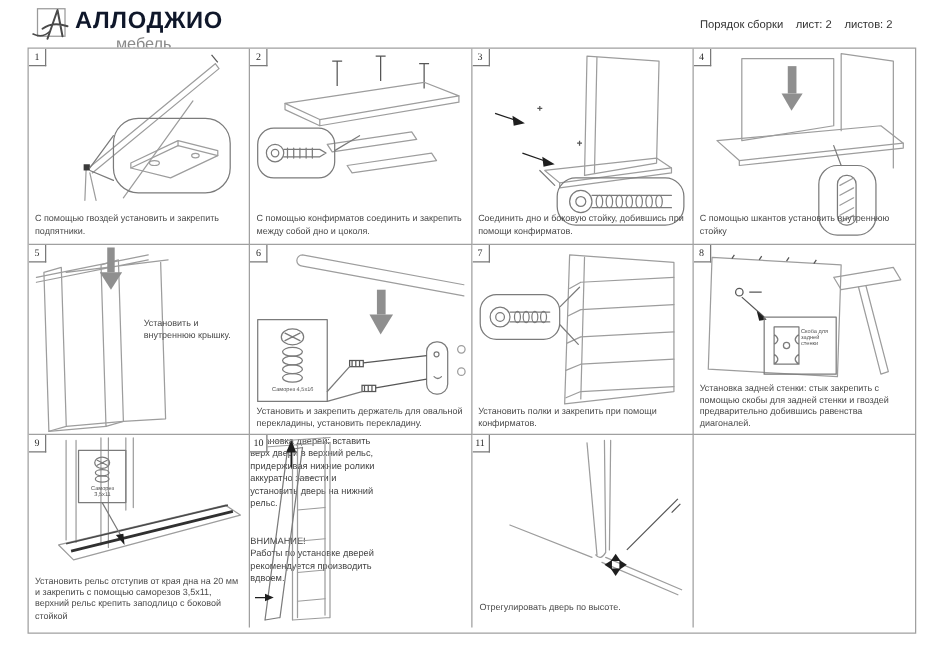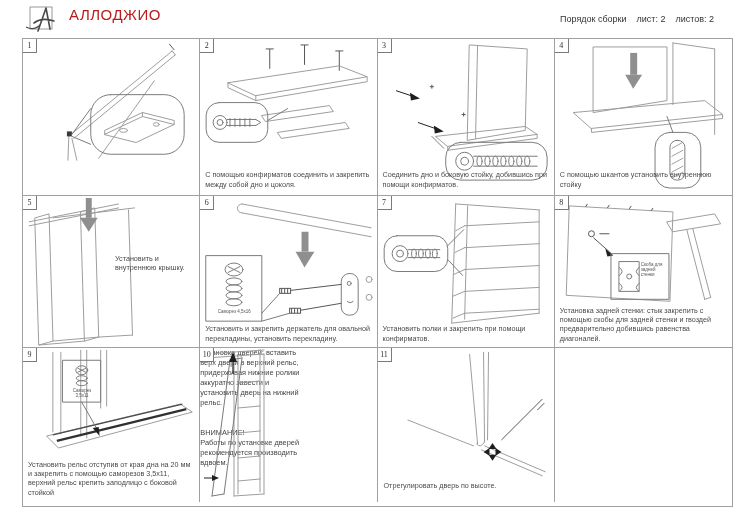--- a/index.html
+++ b/index.html
@@ -2,21 +2,21 @@
 <html><head>
 <meta charset="utf-8">
 <style>
   html,body{margin:0;padding:0}
   body{width:748px;height:527px;position:relative;background:#fff;overflow:hidden;
        font-family:"Liberation Sans",sans-serif;}
   
   .hdr{position:absolute;left:0;top:0;width:748px;height:38px}
   .logo-box{position:absolute;left:24px;top:5px;width:32px;height:30px}
   .brand{position:absolute;left:60px;top:6px;width:110px;text-align:center}
-  .brand-main{font-weight:normal;font-size:15px;letter-spacing:.5px;color:#b91c1c;
+  .brand-main{font-weight:bold;font-size:19px;letter-spacing:.5px;color:#0f172a;
               font-family:"Liberation Sans",sans-serif}
   .brand-sub{font-size:13px;color:#8a8a8a;margin-top:-1px}
   .title{position:absolute;left:172px;top:5px;width:390px;
          font-family:"Liberation Serif",serif;font-size:11.5px;line-height:1.3;color:#1a1a1a}
   .hdr-right{position:absolute;left:560px;top:14px;font-size:9px;color:#333;white-space:nowrap}
   .hdr-right span{margin-right:10px}
   
   .grid{position:absolute;left:22px;top:38px;width:709px;height:467px;
         border:1px solid #a0a0a0;display:grid;
         grid-template-columns:repeat(4,1fr);grid-template-rows:157px 152px 154px;
@@ -47,20 +47,21 @@
 <body>
 
 <div class="hdr">
   <svg class="logo-box" viewBox="0 0 32 30">
     <rect x="6" y="2" width="22" height="22" fill="none" stroke="#9a9a9a" stroke-width="1"></rect>
     <path d="M14,26 L22,3 M22,3 L26,24 M10,18 Q18,12 30,16" fill="none" stroke="#4a4a4a" stroke-width="1.6" stroke-linecap="round"></path>
     <path d="M2,22 Q10,26 16,20" fill="none" stroke="#4a4a4a" stroke-width="1.2"></path>
   </svg>
   <div class="brand">
     <div class="brand-main">АЛЛОДЖИО</div>
+    <div class="brand-sub">мебель</div>
   </div>
   <div class="hdr-right">
     <span>Порядок сборки</span><span>лист: 2</span><span>листов: 2</span>
   </div>
 </div>
 
 <div class="grid">
 
   <div class="cell">
     <div class="num">1</div>
@@ -70,20 +71,21 @@
       <path class="s1" d="M49,100 L54,122 M46,97 L45,122"></path>
       <path class="s3" d="M147,5 l5,6"></path>
       <rect x="44" y="93" width="5" height="5" fill="#3a3a3a"></rect>
       <path class="s2" d="M49,96 L68,70 M49,98 L68,106"></path>
       <rect x="68" y="56" width="94" height="60" rx="20" class="s2"></rect>
       <polygon class="s1" points="82,96 120,78 152,86 114,104"></polygon>
       <path class="s1" d="M120,78 L120,74 L152,82 L152,86 M82,96 L82,92 L120,74"></path>
       <ellipse class="s1" cx="101" cy="92" rx="4" ry="2"></ellipse>
       <ellipse class="s1" cx="134" cy="86" rx="3" ry="1.8"></ellipse>
     </svg>
+    <div class="cap cap-b">С помощью гвоздей установить и закрепить подпятники.</div>
   </div>
 
   <div class="cell">
     <div class="num">2</div>
     <svg class="draw" viewBox="0 0 177 157">
       <path class="s3" d="M70,10 V30 M66,10 H74 M105,6 V26 M101,6 H109 M140,12 V32 M136,12 H144"></path>
       <polygon class="s1" points="28,44 140,27 168,38 56,57"></polygon>
       <path class="s1" d="M28,44 V49 L56,62 L168,43 L168,38 M56,57 V62"></path>
       <polygon class="s1" points="62,77 130,67 134,73 66,83"></polygon>
       <polygon class="s1" points="78,94 146,84 150,90 82,100"></polygon>

